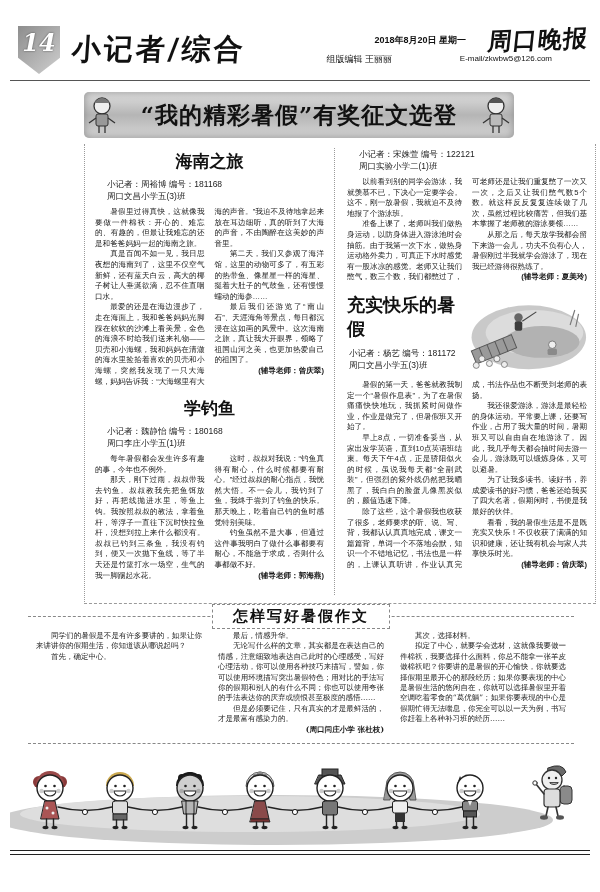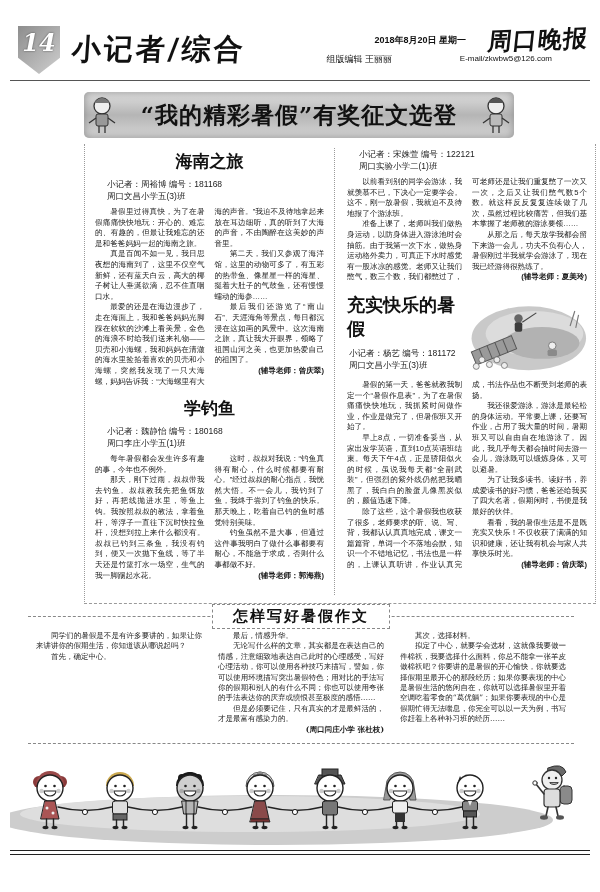--- a/index.html
+++ b/index.html
@@ -28,21 +28,21 @@
   .col-left{width:240px;}
   .col-right{width:240px;border-left:1px dotted #9a9a9a;margin-left:10px;padding-left:12px;}
   .a-title{font-weight:bold;margin:2px 0 5px;}
   .t-center{text-align:center;font-size:17px;}
   .t-left{text-align:left;font-size:19px;}
   .byline{font-size:8.5px;line-height:12px;margin:0 0 5px 12px;color:#222;}
   .body2{columns:2;column-gap:10px;font-size:7.6px;line-height:10.6px;text-align:justify;color:#1a1a1a;}
   .body2 p{margin:0;text-indent:2em;}
   .credit{text-align:right;font-weight:bold;text-indent:0;font-size:7.6px;}
   .gap{height:8px;}
-  .a4-head{display:flex;align-items:flex-end;margin-bottom:4px;}
+  .a4-head{display:flex;align-items:center;margin-bottom:4px;}
   .a4-titlebox{width:118px;}
   .a4-titlebox .a-title{font-size:18px;margin-bottom:6px;}
   .a4-titlebox .byline{margin-left:2px;}
   .pond{width:122px;height:84px;flex:none;}
 
   
   .howto{position:absolute;top:616px;left:28px;width:546px;box-sizing:border-box;border-top:1.5px dashed #888;border-bottom:1.5px dashed #888;padding:14px 8px 8px;}
   .howto-title{position:absolute;top:-13px;left:50%;transform:translateX(-50%);background:#fff;border:1px dashed #888;padding:2px 20px;font-weight:bold;font-size:15px;white-space:nowrap;letter-spacing:2px;}
   .howto-cols{display:flex;gap:16px;}
   .hcol{flex:1;font-size:7.5px;line-height:10.4px;text-align:justify;font-family:"DejaVu Serif",serif;color:#222;}
@@ -95,21 +95,21 @@
 
     <div class="col-left">
       <div>
         <div class="a-title t-center">海南之旅</div>
         <div class="byline">
           <div>小记者：周裕博  编号：181168</div>
           <div>周口文昌小学五(3)班</div>
         </div>
         <div class="body2">
           <div>
-              <p>暑假里过得真快，为了在暑假痛痛快快地玩：开心的、难忘的、有趣的，但最让我难忘的还是和爸爸妈妈一起的海南之旅。</p>
+              <p>暑假里过得真快，这就像我要做一件棉袄：开心的、难忘的、有趣的，但最让我难忘的还是和爸爸妈妈一起的海南之旅。</p>
               <p>真是百闻不如一见，我日思夜想的海南到了，这里不仅空气新鲜，还有蓝天白云，高大的椰子树让人垂涎欲滴，忍不住直咽口水。</p>
               <p>最爱的还是在海边漫步了，走在海面上，我和爸爸妈妈光脚踩在软软的沙滩上看美景，金色的海浪不时给我们送来礼物——贝壳和小海螺，我和妈妈在清澈的海水里捡拾着喜欢的贝壳和小海螺，突然我发现了一只大海螺，妈妈告诉我：“大海螺里有大海的声音。”我迫不及待地拿起来放在耳边细听，真的听到了大海的声音，不由陶醉在这美妙的声音里。</p>
               <p>第二天，我们又参观了海洋馆，这里的动物可多了，有五彩的热带鱼、像星星一样的海星、挺着大肚子的气鼓鱼，还有慢慢蠕动的海参……</p>
               <p>最后我们还游览了“南山石”、天涯海角等景点，每日都沉浸在这如画的风景中。这次海南之旅，真让我大开眼界，领略了祖国山河之美，也更加热爱自己的祖国了。</p>
             </div>
           <div class="credit">(辅导老师：曾庆翠)</div>
         </div>
       </div>
       <div class="gap"></div>
       <div>

